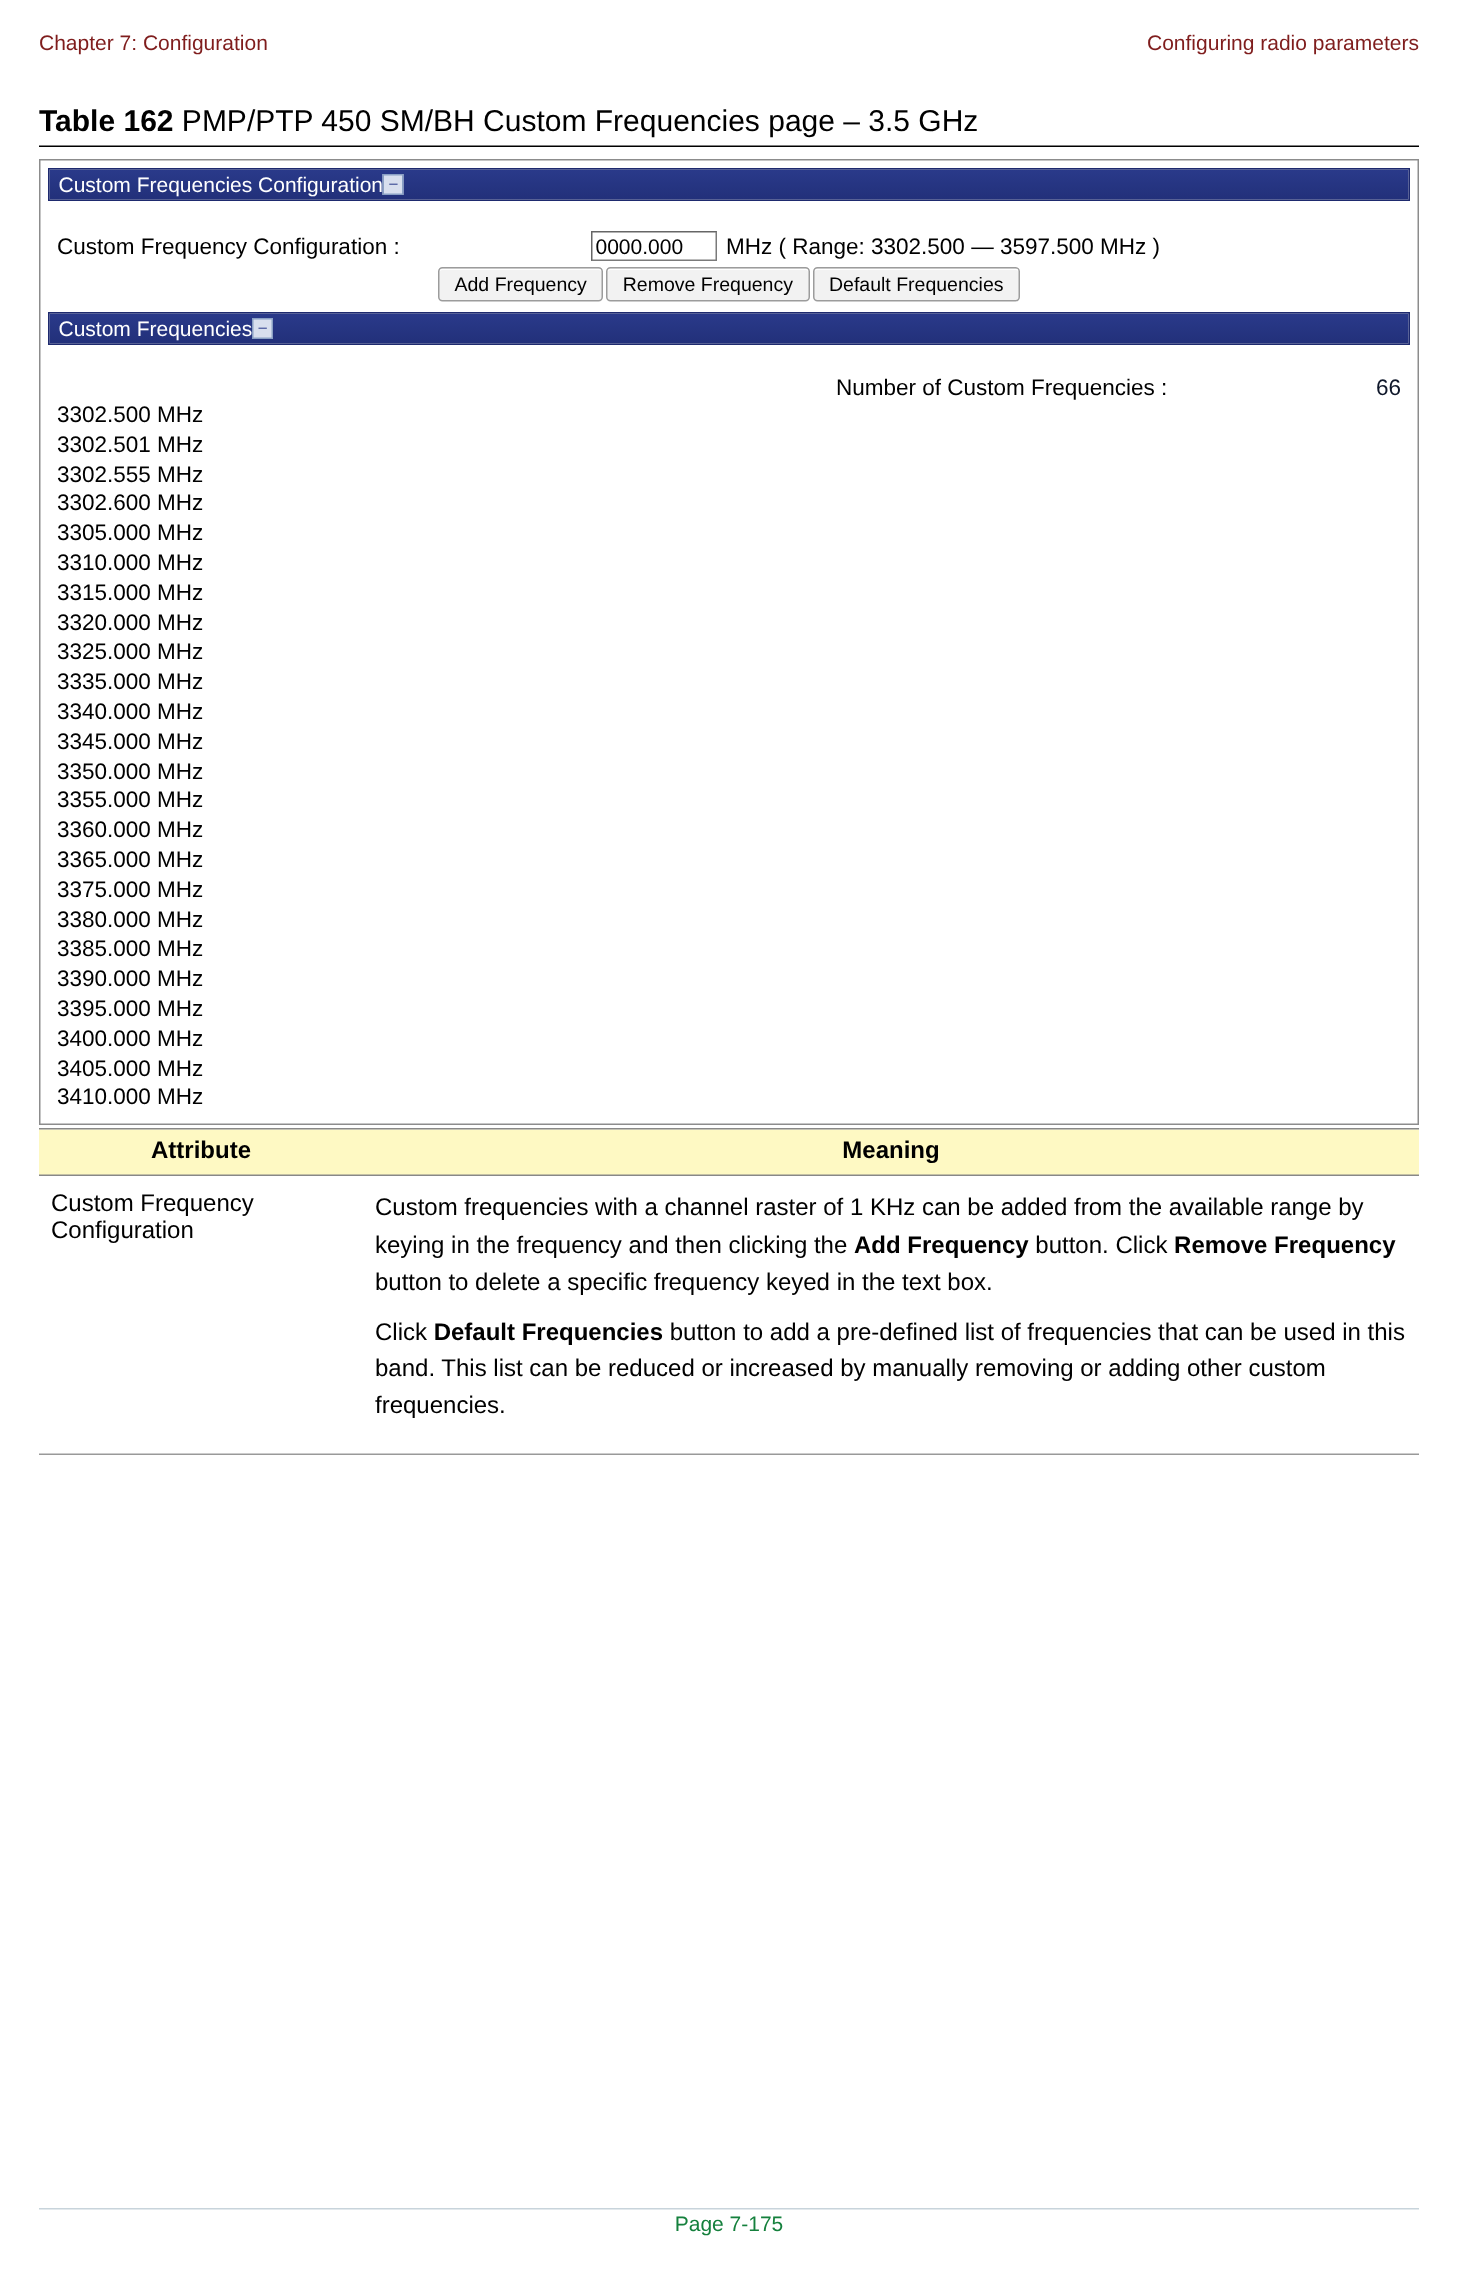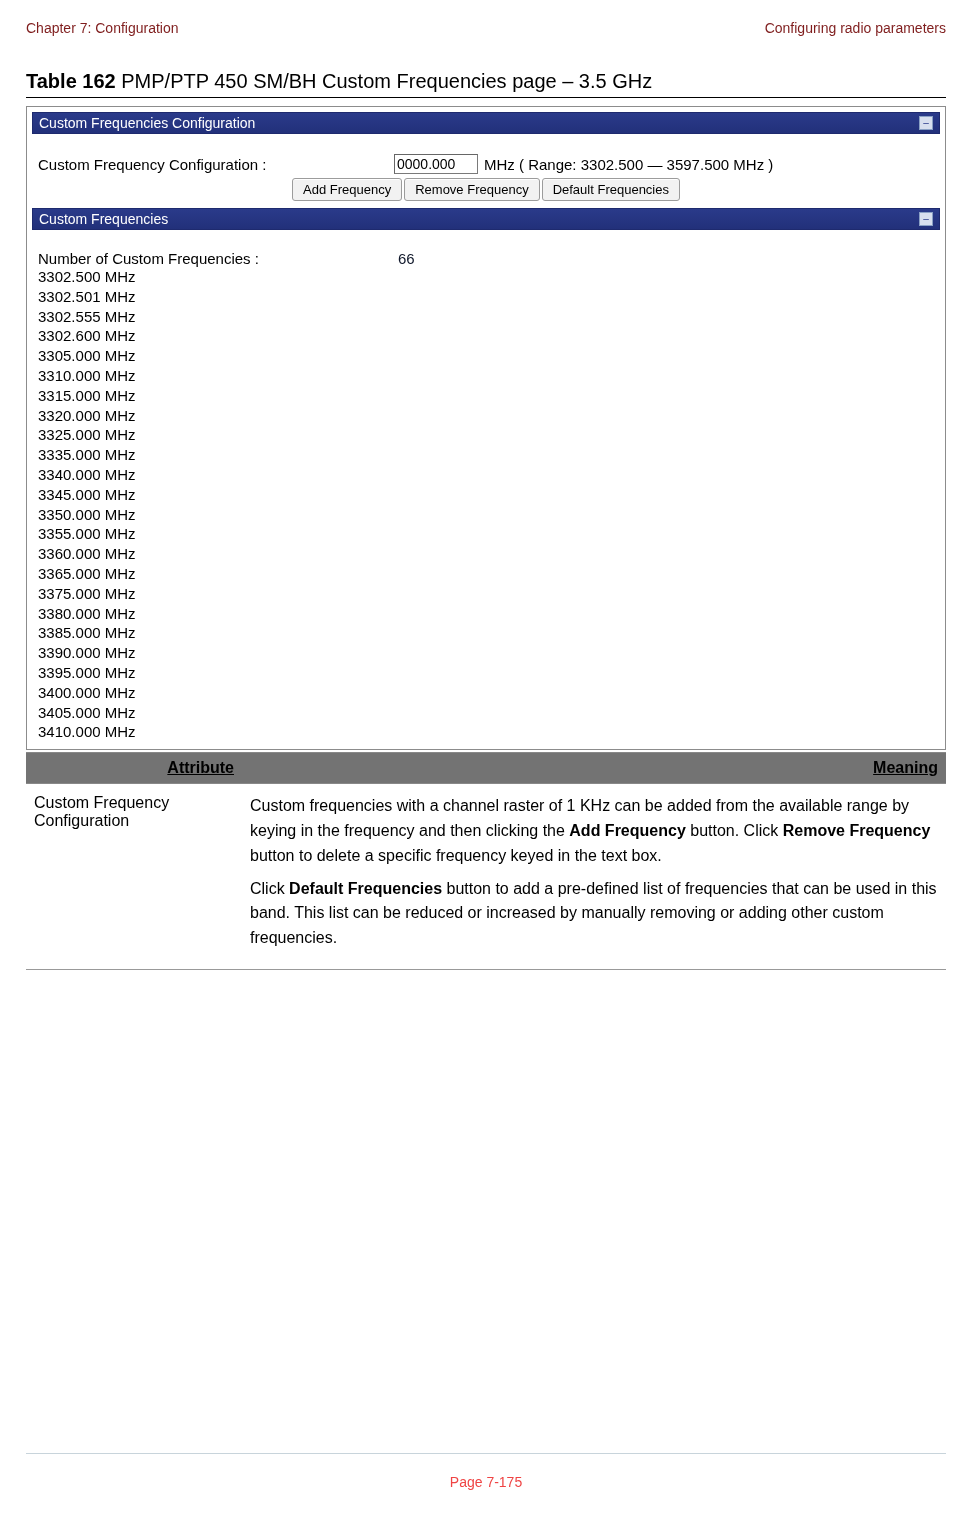--- a/index.html
+++ b/index.html
@@ -43,21 +43,21 @@
   }
   .ui-section {
     margin: 5px;
   }
   .section-header {
     background: linear-gradient(#2a3a8a, #22307a);
     color: #fff;
     font-size: 14px;
     padding: 2px 6px;
     display: flex;
-    justify-content: space-between;
+    justify-content: flex-start;
     align-items: center;
     border: 1px solid #1e2a6e;
   }
   .collapse-box {
     width: 12px;
     height: 12px;
     background: #d8dfee;
     border: 1px solid #8aa0c4;
     display: flex;
     align-items: center;
@@ -95,62 +95,62 @@
     font-size: 13px;
     background: #f2f2f2;
     border: 1px solid #9c9c9c;
     padding: 3px 10px;
     border-radius: 3px;
     cursor: pointer;
     box-shadow: inset 0 1px 0 #fff;
   }
   .num-row {
     display: flex;
+    justify-content: flex-end;
   }
   .num-row .k { width: 360px; }
   .num-row .v { color: #0f172a; }
   .freq-list span {
     display: block;
     line-height: 1.32;
   }
   
   .attr-table {
     width: 100%;
     border-collapse: collapse;
     font-size: 16px;
     margin-top: 0;
   }
   .attr-table th {
-    background: #737373;
-    text-align: right;
+    background: #fef9c3;
+    text-align: center;
     padding: 6px 8px;
     font-weight: bold;
     border-top: 1px solid #888;
     border-bottom: 1px solid #888;
-    text-decoration: underline;
   }
   .attr-table td {
     vertical-align: top;
     padding: 10px 8px 18px 8px;
     border-bottom: 1px solid #999;
   }
   .attr-table td.col1 { width: 200px; }
   .attr-table .bold { font-weight: bold; }
   .meaning p { margin: 0 0 8px 0; line-height: 1.55; }
   .meaning p:last-child { margin-bottom: 0; }
   .page-number {
     position: absolute;
     bottom: 24px;
     left: 0;
     right: 0;
     text-align: center;
-    color: #ef4444;
+    color: #15803d;
     font-size: 14px;
     border-top: 1px solid #c8d4db;
-    padding-top: 20px;
+    padding-top: 1px;
     margin: 0 26px;
   }
 </style>
 </head>
 <body>
 
 <div class="page">
 
   <div class="header-row">
     <span>Chapter 7:  Configuration</span>

